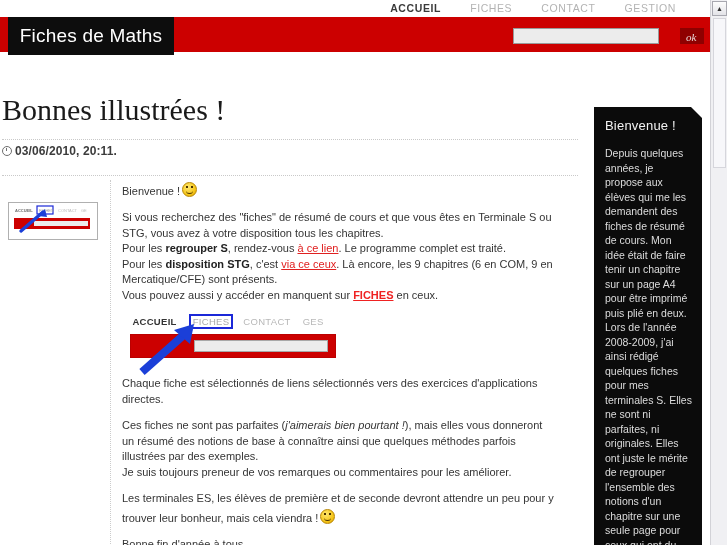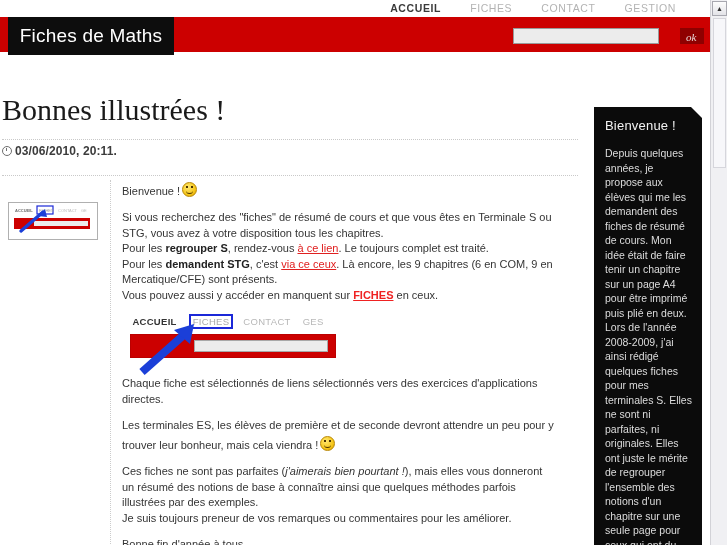--- a/index.html
+++ b/index.html
@@ -387,46 +387,46 @@
       </div>
 
       <div id="content">
 
         <p>
           <span>Bienvenue !</span><span class="smiley"></span>
         </p>
 
         <p>
           <span>Si vous recherchez des "fiches" de résumé de cours et que vous êtes en Terminale S ou STG, vous avez à votre disposition tous les chapitres.</span><br>
-          <span>Pour les </span><b>regrouper S</b><span>, rendez-vous </span><a class="redlink" href="#">à ce lien</a><span>. Le toujours complet est traité.</span><br>
-          <span>Pour les </span><b>demandent STG</b><span>, c'est </span><a class="redlink" href="#">via ce ceux</a><span>. Là encore, les 9 chapitres (6 en COM, 9 en Mercatique/CFE) sont présents.</span><br>
+          <span>Pour les </span><b>regrouper S</b><span>, rendez-vous </span><a class="redlink" href="#">à ce lien</a><span>. Le programme complet est traité.</span><br>
+          <span>Pour les </span><b>disposition STG</b><span>, c'est </span><a class="redlink" href="#">via ce ceux</a><span>. Là encore, les 9 chapitres (6 en COM, 9 en Mercatique/CFE) sont présents.</span><br>
           <span>Vous pouvez aussi y accéder en manquent sur </span><a class="fiches-strong" href="#">FICHES</a><span> en ceux.</span>
         </p>
 
         <div id="figure">
           <div id="fig-nav">
             <span class="fignav active">ACCUEIL</span><span class="fignav boxed">FICHES</span><span class="fignav">CONTACT</span><span class="fignav">GES</span>
           </div>
           <div id="fig-red"></div>
           <div id="fig-input"></div>
           <svg id="fig-arrow" viewBox="0 0 86 56">
             <path d="M8 52 L52 13" stroke="#1b3fd8" stroke-width="8" stroke-linecap="butt"></path>
             <path d="M60 4 L40 10 L56 24 Z" fill="#1b3fd8"></path>
           </svg>
         </div>
 
         <p>Chaque fiche est sélectionnés de liens sélectionnés vers des exercices d'applications directes.</p>
 
         <p>
-          <span>Les terminales ES, les élèves de première et de seconde devront attendre un peu pour y trouver leur bonheur, mais cela viendra !</span><span class="smiley"></span>
-        </p>
-
-        <p>
           <span>Ces fiches ne sont pas parfaites (</span><i>j'aimerais bien pourtant !</i><span>), mais elles vous donneront un résumé des notions de base à connaître ainsi que quelques méthodes parfois illustrées par des exemples.</span><br>
           <span>Je suis toujours preneur de vos remarques ou commentaires pour les améliorer.</span>
+        </p>
+
+        <p>
+          <span>Les terminales ES, les élèves de première et de seconde devront attendre un peu pour y trouver leur bonheur, mais cela viendra !</span><span class="smiley"></span>
         </p>
 
         <p>
           <span>Bonne fin d'année à tous,</span><br>
           
         </p>
 
       </div>
 
     </div>

